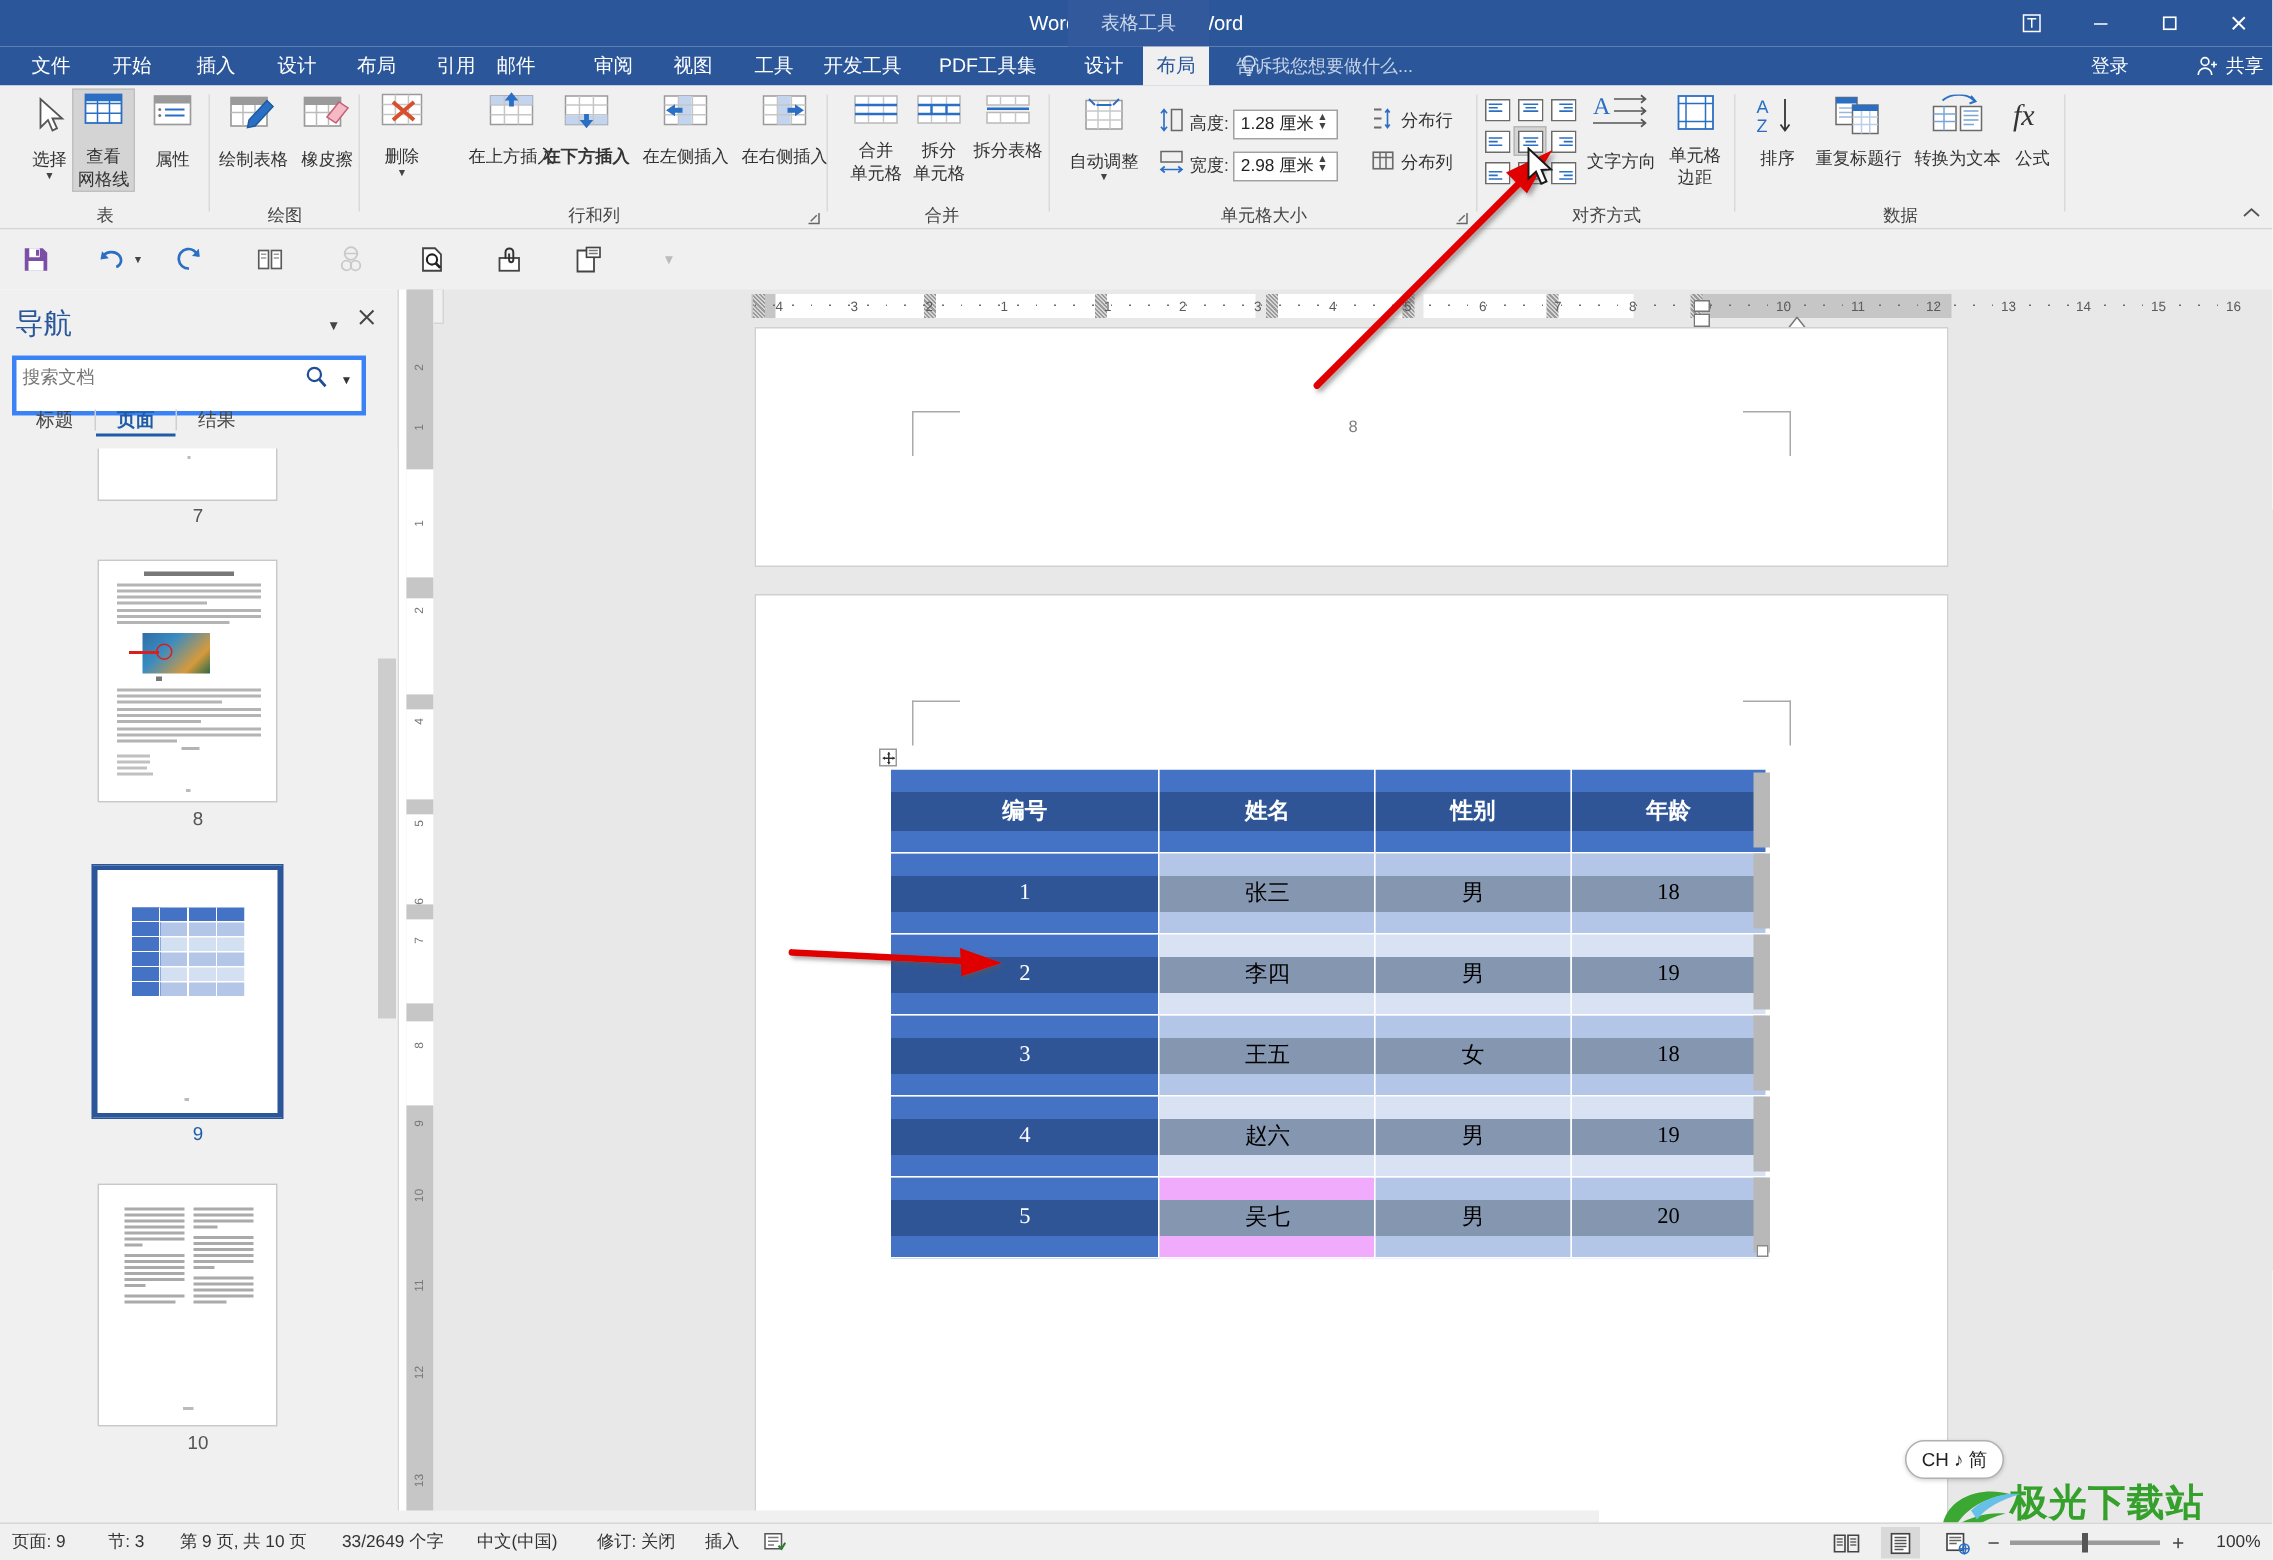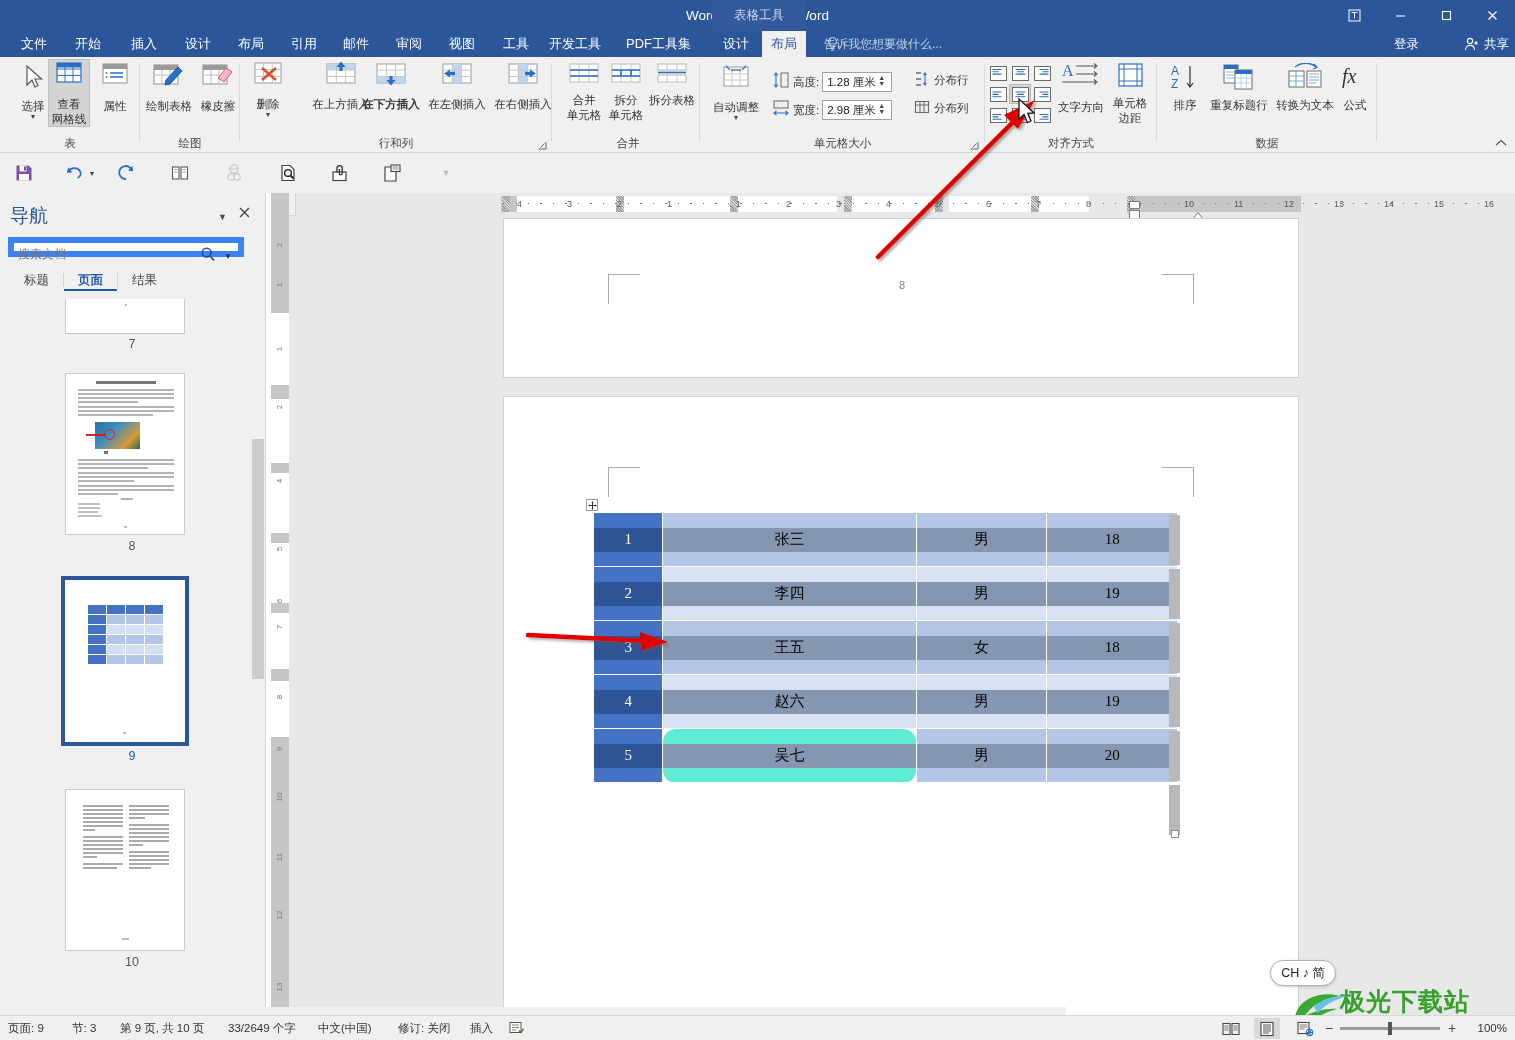--- a/index.html
+++ b/index.html
@@ -121,22 +121,22 @@
   .navpane {
     position: absolute; top: 193px; left: 0; width: 266px; height: 822px;
     background: #f0f0f0; border-right: 1px solid #d8d8d8;
   }
   .nav-title {
     position: absolute; left: 10px; top: 10px; font-size: 19px; color: #2b579a;
   }
   .nav-dd { position: absolute; right: 38px; top: 19px; font-size: 9px; color: #444; }
   .nav-close { position: absolute; right: 14px; top: 12px; font-size: 15px; color: #444; }
   .nav-search {
-    position: absolute; left: 8px; top: 44px; width: 236px; height: 20px;
-    background: #fff; border: 6px solid #3b82f6;
+    position: absolute; left: 8px; top: 44px; width: 236px; height: 40px;
+    background: #fff; border: 3px solid #3b82f6;
   }
   .nav-search input {
     position: absolute; left: 4px; top: 2px; width: 180px; height: 18px;
     border: none; outline: none; font-size: 12px; color: #555;
     font-family: "Liberation Sans", sans-serif; background: transparent;
   }
   .nav-search .mag { position: absolute; right: 22px; top: 3px; }
   .nav-search .ddar { position: absolute; right: 6px; top: 9px; font-size: 8px; color: #333; }
   .nav-tabs { position: absolute; left: 10px; top: 78px; display: flex; gap: 0; }
   .nav-tab {
@@ -301,21 +301,21 @@
     </div>
   </div>
 
   <div class="ribbon-tabs">
     <div class="rtab" style="left:12px">文件</div>
     <div class="rtab" style="left:66px">开始</div>
     <div class="rtab" style="left:122px">插入</div>
     <div class="rtab" style="left:176px">设计</div>
     <div class="rtab" style="left:229px">布局</div>
     <div class="rtab" style="left:282px">引用</div>
-    <div class="rtab" style="left:334px">邮件</div>
+    <div class="rtab" style="left:322px">邮件</div>
     <div class="rtab" style="left:387px">审阅</div>
     <div class="rtab" style="left:440px">视图</div>
     <div class="rtab" style="left:494px">工具</div>
     <div class="rtab" style="left:540px">开发工具</div>
     <div class="rtab" style="left:617px">PDF工具集</div>
     <div class="rtab" style="left:714px">设计</div>
     <div class="rtab active" style="left:762px">布局</div>
 
     <span class="bulb">
       <svg width="13" height="16" viewBox="0 0 13 16">
@@ -1007,20 +1007,42 @@
 
       <div class="tbl-handle" style="left:82px; top:102px;">
         <svg width="9" height="9" viewBox="0 0 9 9">
             <path d="M4.5 0.5v8M0.5 4.5h8" stroke="#333" stroke-width="1"></path>
             <path d="M4.5 0.5 3.3 2 5.7 2z M4.5 8.5 3.3 7 5.7 7z M0.5 4.5 2 3.3 2 5.7z M8.5 4.5 7 3.3 7 5.7z" fill="#333"></path>
           </svg>
       </div>
 
       <table class="wtable" style="left:89px; top:115px; width:585px;">
         <tbody>
+          <tr>
+            <td style="width:157px;height:56px;background:#4472c4;">
+              <span class="cellband" style="background:#2f5597;height:26px;display:flex;align-items:center;justify-content:center;">
+                <span class="cell-txt" style="color:#fff;font-weight:bold;">编号</span>
+              </span>
+            </td>
+            <td style="width:126px;height:56px;background:#4472c4;">
+              <span class="cellband" style="background:#2f5597;height:26px;display:flex;align-items:center;justify-content:center;">
+                <span class="cell-txt" style="color:#fff;font-weight:bold;">姓名</span>
+              </span>
+            </td>
+            <td style="width:114px;height:56px;background:#4472c4;">
+              <span class="cellband" style="background:#2f5597;height:26px;display:flex;align-items:center;justify-content:center;">
+                <span class="cell-txt" style="color:#fff;font-weight:bold;">性别</span>
+              </span>
+            </td>
+            <td style="width:114px;height:56px;background:#4472c4;">
+              <span class="cellband" style="background:#2f5597;height:26px;display:flex;align-items:center;justify-content:center;">
+                <span class="cell-txt" style="color:#fff;font-weight:bold;">年龄</span>
+              </span>
+            </td>
+          </tr>
 
           <tr>
             <td style="height:54px;background:#4472c4;">
               <span class="cellband" style="background:#2f5597;height:24px;display:flex;align-items:center;justify-content:center;">
                 <span class="cell-txt" style="color:#fff;">1</span>
                 </span>
             </td>
             <td style="height:54px;background:#b4c6e7;">
               <span class="cellband" style="background:#8496b0;height:24px;display:flex;align-items:center;justify-content:flex-start;">
                 <span class="cell-txt" style="color:#000;">张三</span>
@@ -1106,21 +1128,21 @@
                 </span>
             </td>
           </tr>
 
           <tr>
             <td style="height:54px;background:#4472c4;">
               <span class="cellband" style="background:#2f5597;height:24px;display:flex;align-items:center;justify-content:center;">
                 <span class="cell-txt" style="color:#fff;">5</span>
                 </span>
             </td>
-            <td style="height:54px;background:#5eead4;border-radius:13px;">
+            <td style="height:54px;background:#f0abfc;">
               <span class="cellband" style="background:#8496b0;height:24px;display:flex;align-items:center;justify-content:center;">
                 <span class="cell-txt" style="color:#000;">吴七</span>
                 </span>
             </td>
             <td style="height:54px;background:#b4c6e7;">
               <span class="cellband" style="background:#8496b0;height:24px;display:flex;align-items:center;justify-content:center;">
                 <span class="cell-txt" style="color:#000;">男</span>
                 </span>
             </td>
             <td style="height:54px;background:#b4c6e7;">

